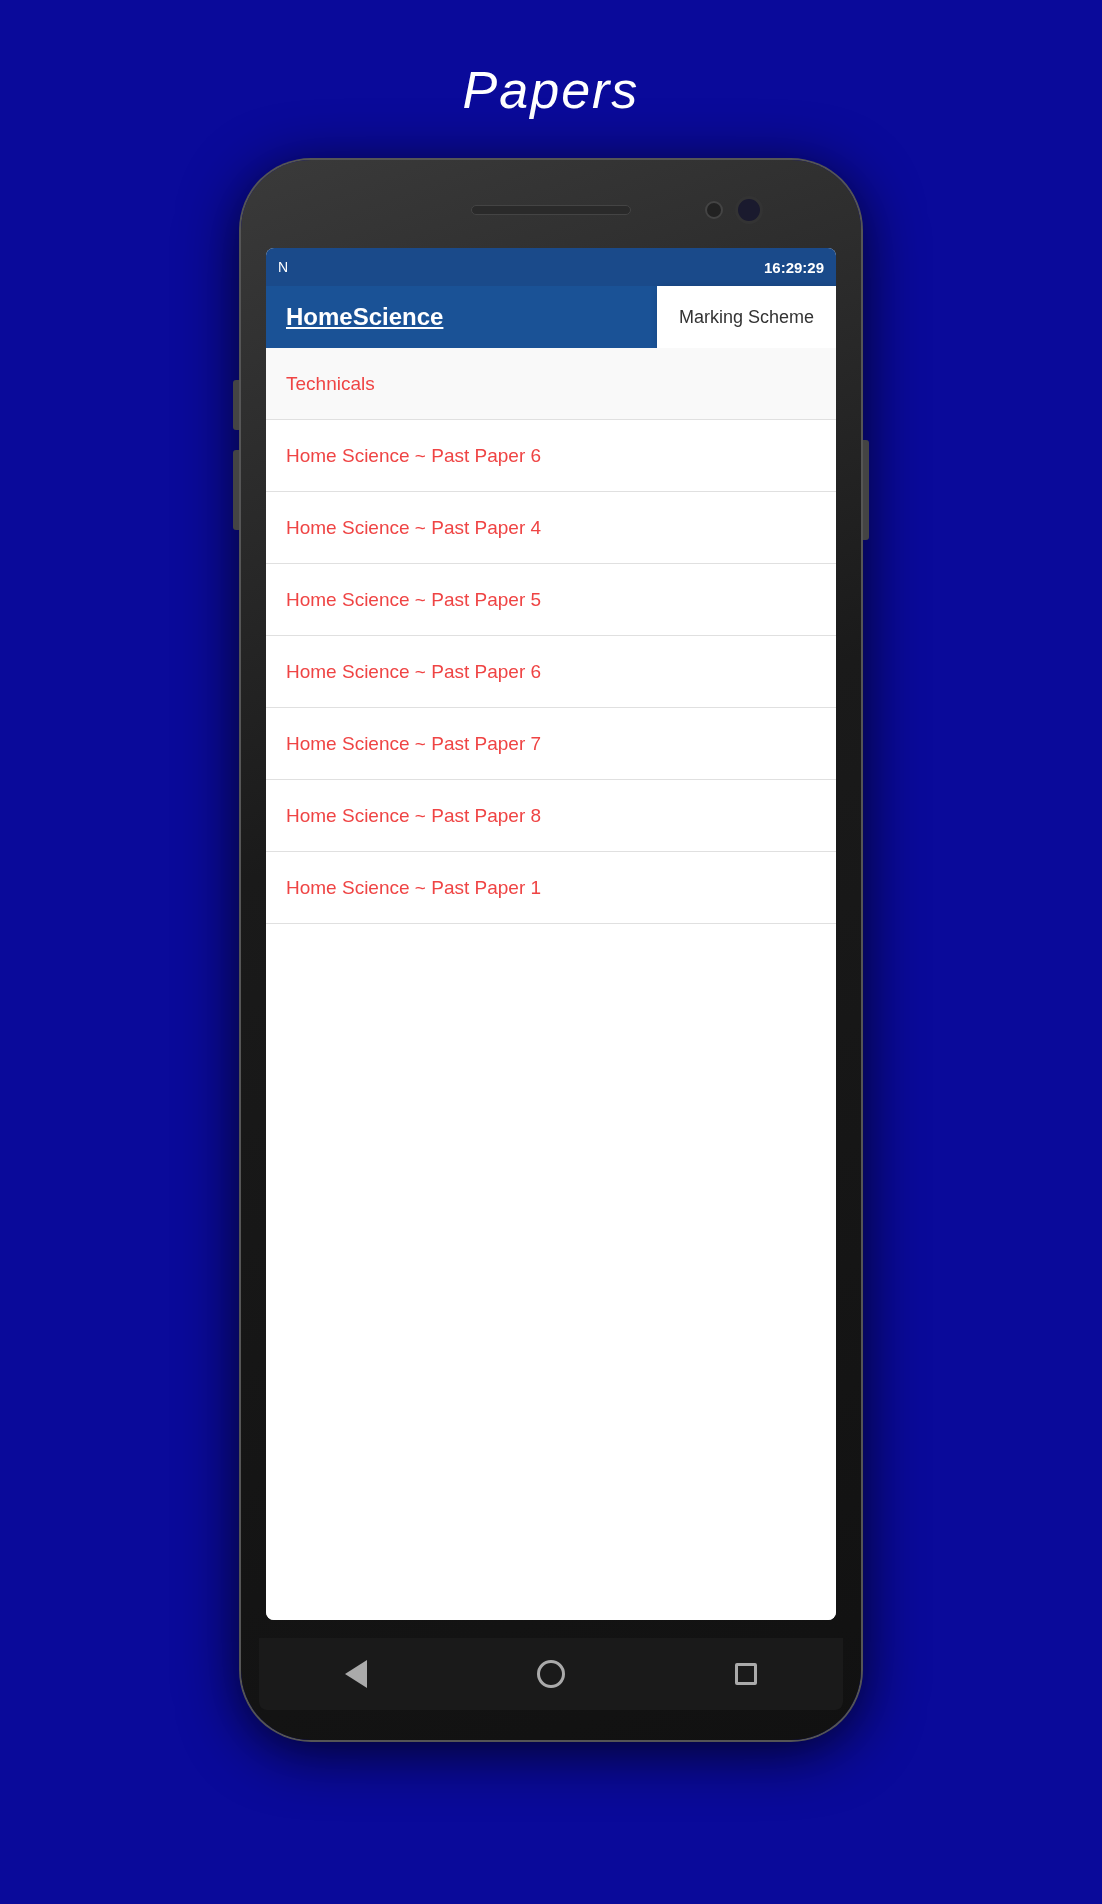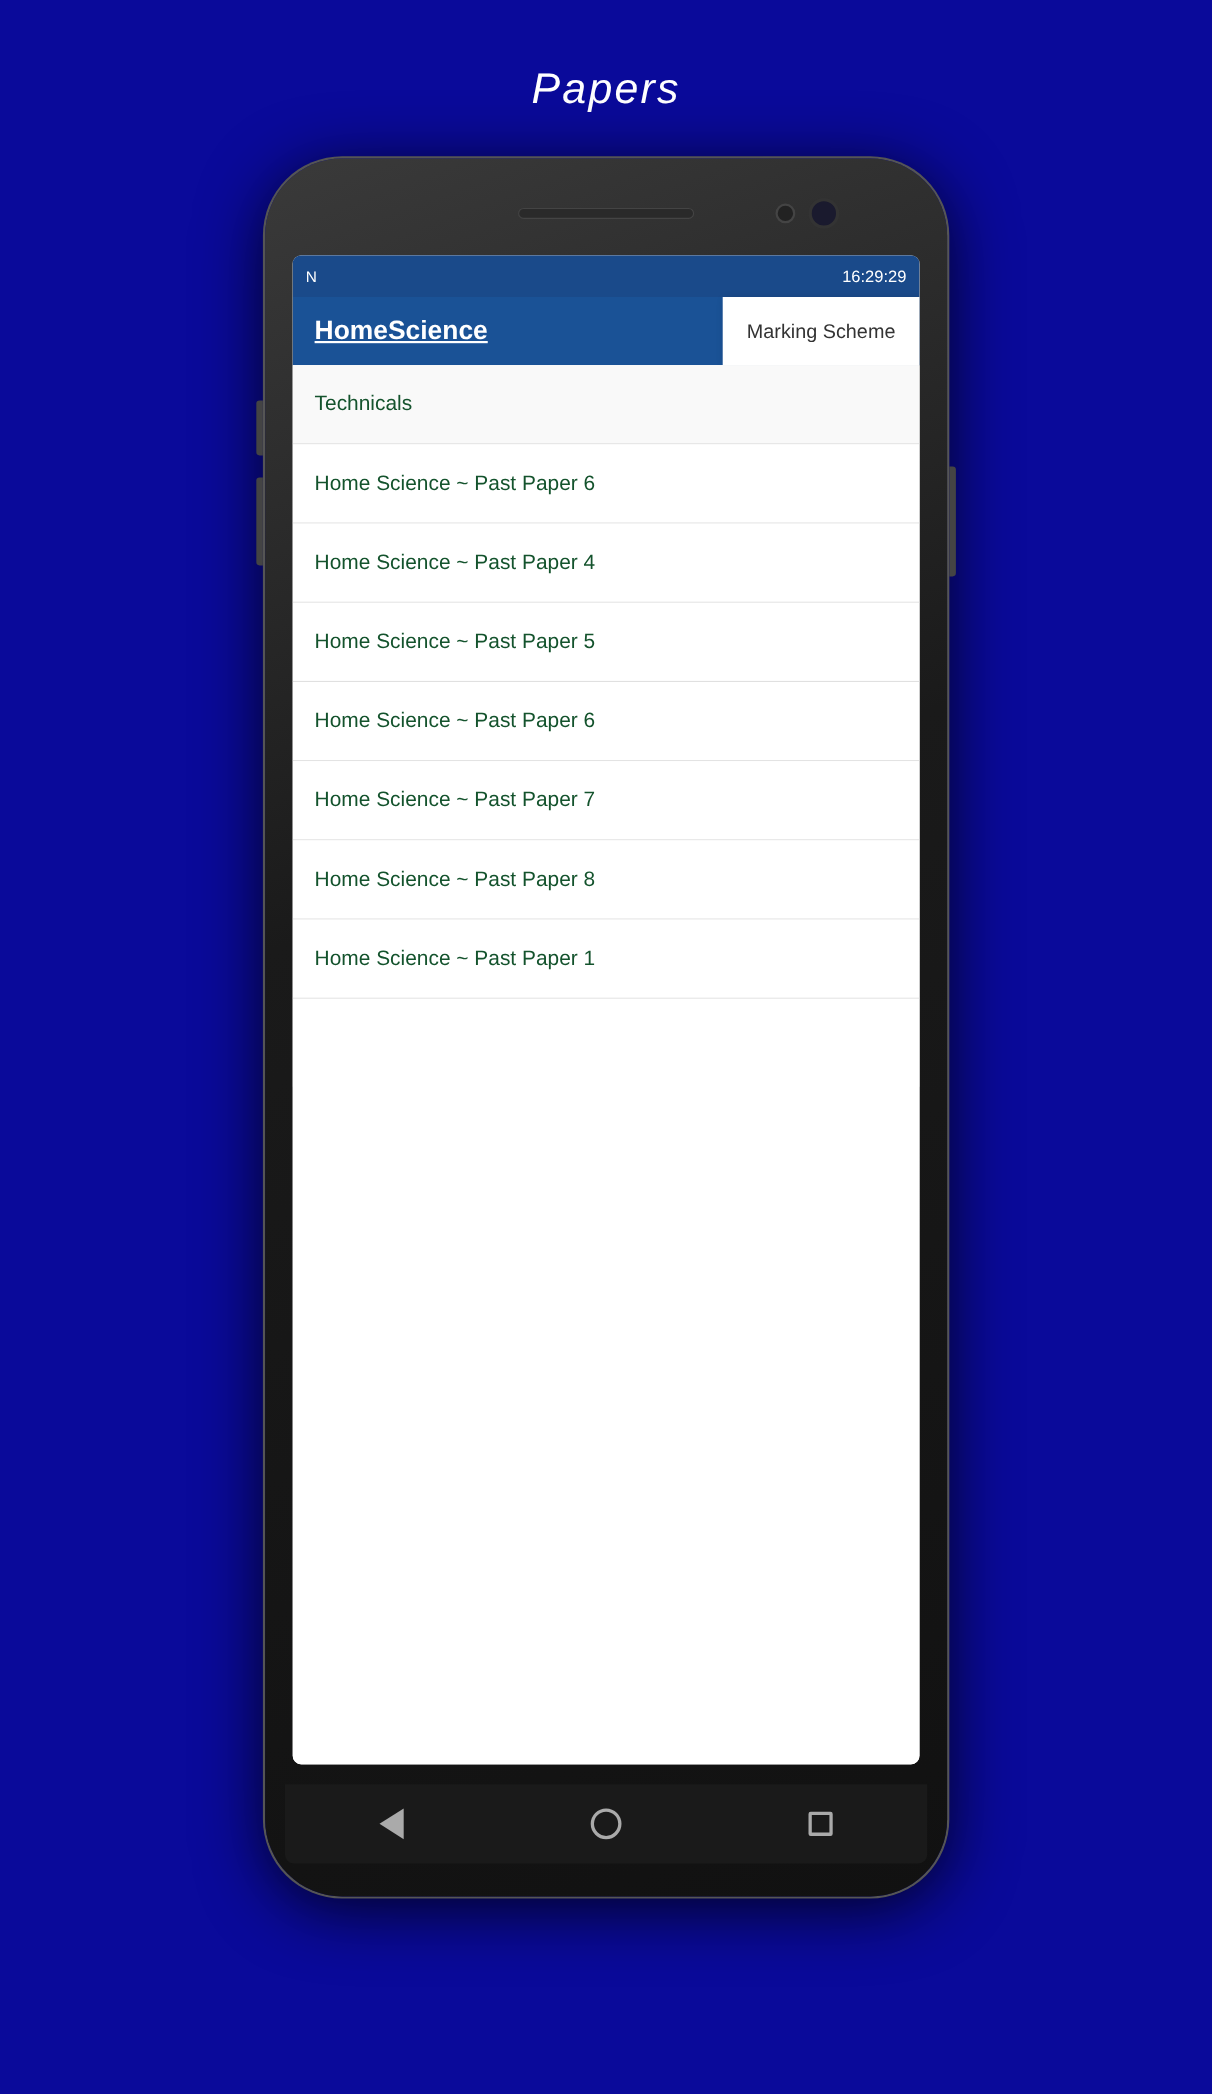--- a/index.html
+++ b/index.html
@@ -11,21 +11,21 @@
       display: flex;
       flex-direction: column;
       align-items: center;
       justify-content: flex-start;
       font-family: sans-serif;
       overflow: hidden;
     }
 
     .page-title {
       color: white;
-      font-size: 39px;
+      font-size: 52px;
       font-weight: 300;
       font-family: 'Segoe UI', cursive, sans-serif;
       letter-spacing: 2px;
       margin-top: 60px;
       margin-bottom: 40px;
       font-style: italic;
     }
 
     .phone-outer {
       width: 620px;
@@ -100,21 +100,21 @@
     }
 
     .status-icon {
       color: white;
       font-size: 14px;
     }
 
     .status-time {
       color: white;
       font-size: 15px;
-      font-weight: 400;
+      font-weight: 700;
     }
 
     
     .app-bar {
       width: 100%;
       background: #1a5296;
       display: flex;
       align-items: stretch;
       height: 62px;
     }
@@ -155,21 +155,21 @@
       align-items: center;
       padding: 0 20px;
       height: 72px;
       border-bottom: 1px solid #e0e0e0;
       cursor: pointer;
       background: white;
     }
 
     .list-item-text {
       font-size: 19px;
-      color: #14532d;
+      color: #ef4444;
       font-weight: 400;
     }
 
     .list-item.technicals {
       background: #f9f9f9;
     }
 
     
     .phone-bottom-bar {
       width: 100%;

